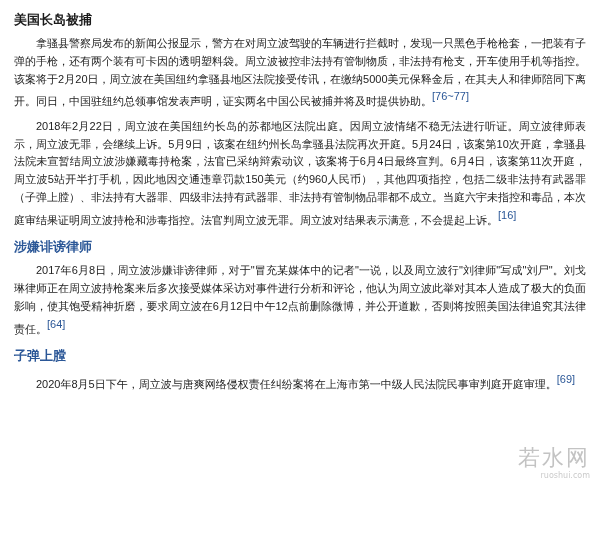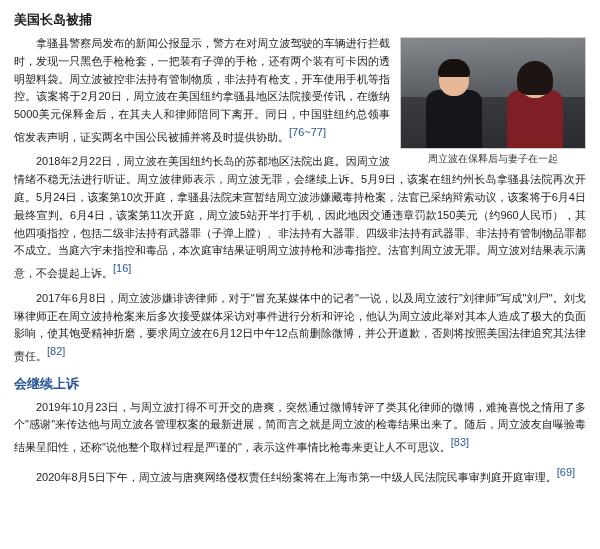--- a/index.html
+++ b/index.html
@@ -107,44 +107,32 @@
     margin-top: -2px;
   }
 </style>
 </head>
 <body>
 
 <div id="page">
 
   <h2 class="section-title">美国长岛被捕</h2>
 
-  <div class="photo-wrap">
-    <div class="photo">
-      <div class="wall"></div>
-      <div class="man">
-        <div class="body dark"></div>
-        <div class="head"></div>
-        <div class="hair"></div>
-      </div>
-      <div class="woman">
-        <div class="body red"></div>
-        <div class="head"></div>
-        <div class="hair long"></div>
-      </div>
-    </div>
-    <div class="photo-cap">周立波在保释后与妻子在一起</div>
-  </div>
 
 
   <p class="para"><span>拿骚县警察局发布的新闻公报显示，警方在对周立波驾驶的车辆进行拦截时，发现一只黑色手枪枪套，一把装有子弹的手枪，还有两个装有可卡因的透明塑料袋。周立波被控非法持有管制物质，非法持有枪支，开车使用手机等指控。该案将于2月20日，周立波在美国纽约拿骚县地区法院接受传讯，在缴纳5000美元保释金后，在其夫人和律师陪同下离开。同日，中国驻纽约总领事馆发表声明，证实两名中国公民被捕并将及时提供协助。</span><span class="ref">[76~77]</span></p>
 
   <p class="para"><span>2018年2月22日，周立波在美国纽约长岛的苏都地区法院出庭。因周立波情绪不稳无法进行听证。周立波律师表示，周立波无罪，会继续上诉。5月9日，该案在纽约州长岛拿骚县法院再次开庭。5月24日，该案第10次开庭，拿骚县法院未宣暂结周立波涉嫌藏毒持枪案，法官已采纳辩索动议，该案将于6月4日最终宣判。6月4日，该案第11次开庭，周立波5站开半打手机，因此地因交通违章罚款150美元（约960人民币），其他四项指控，包括二级非法持有武器罪（子弹上膛）、非法持有大器罪、四级非法持有武器罪、非法持有管制物品罪都不成立。当庭六宇未指控和毒品，本次庭审结果证明周立波持枪和涉毒指控。法官判周立波无罪。周立波对结果表示满意，不会提起上诉。</span><span class="ref">[16]</span></p>
 
-  <p class="para"><span>2017年6月8日，周立波涉嫌诽谤律师，对于"冒充某媒体中的记者"一说，以及周立波行"刘律师"写成"刘尸"。刘戈琳律师正在周立波持枪案来后多次接受媒体采访对事件进行分析和评论，他认为周立波此举对其本人造成了极大的负面影响，使其饱受精神折磨，要求周立波在6月12日中午12点前删除微博，并公开道歉，否则将按照美国法律追究其法律责任。</span><span class="ref">[82]</span></p>
+  <h3 class="section-title sub">涉嫌诽谤律师</h3>
+  <p class="para"><span>2017年6月8日，周立波涉嫌诽谤律师，对于"冒充某媒体中的记者"一说，以及周立波行"刘律师"写成"刘尸"。刘戈琳律师正在周立波持枪案来后多次接受媒体采访对事件进行分析和评论，他认为周立波此举对其本人造成了极大的负面影响，使其饱受精神折磨，要求周立波在6月12日中午12点前删除微博，并公开道歉，否则将按照美国法律追究其法律责任。</span><span class="ref">[64]</span></p>
 
-  <h3 class="section-title sub">会继续上诉</h3>
-  <p class="para"><span>2019年10月23日，与周立波打得不可开交的唐爽，突然通过微博转评了类其化律师的微博，难掩喜悦之情用了多个"感谢"来传达他与周立波各管理权案的最新进展，简而言之就是周立波的检毒结果出来了。随后，周立波友自曝验毒结果呈阳性，还称"说他整个取样过程是严谨的"，表示这件事情比枪毒来更让人不可思议。</span><span class="ref">[83]</span></p>
+  <h3 class="section-title sub">子弹上膛</h3>
 
 
   <p class="para"><span>2020年8月5日下午，周立波与唐爽网络侵权责任纠纷案将在上海市第一中级人民法院民事审判庭开庭审理。</span><span class="ref">[69]</span></p>
 
+  <div class="watermark">
+    <span>若水网</span>
+    <span class="sub">ruoshui.com</span>
+  </div>
 
 </div>
 
 </body></html>

